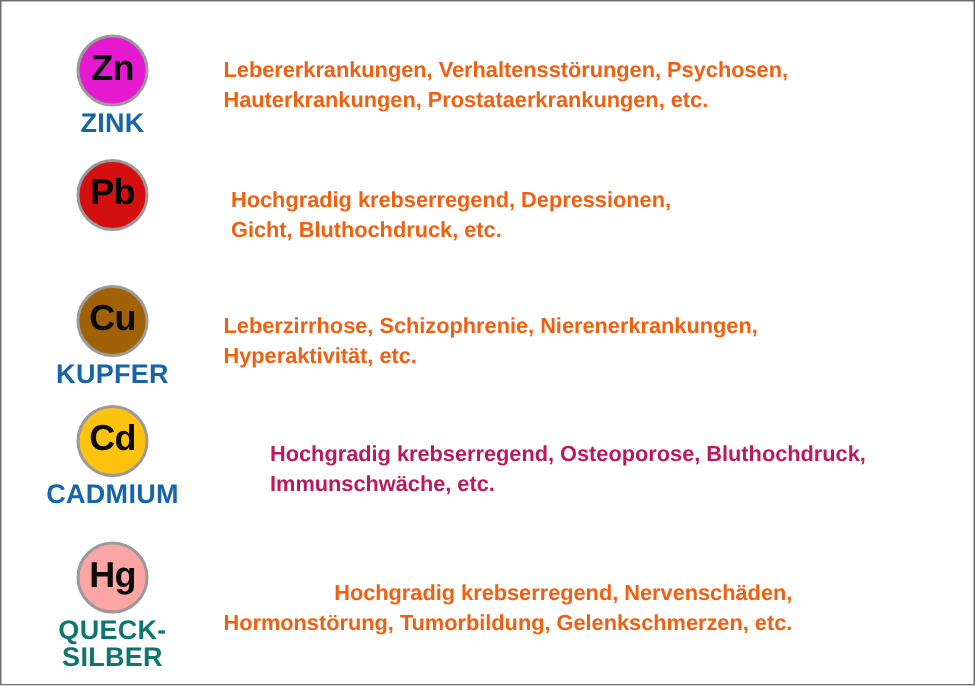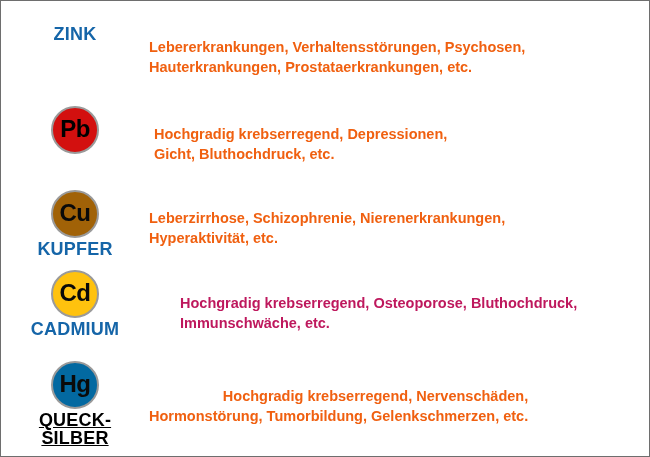--- a/index.html
+++ b/index.html
@@ -72,20 +72,23 @@
     color: #F06010;
     white-space: pre-line;
   }
 </style>
 </head>
 <body>
 
 <div id="canvas" style="width: 650px; height: 457px; background: rgb(255, 255, 255); border-color: rgb(110, 110, 110);">
     <div class="row" style="top: 22px;">
       <div class="badge-col">
+        <div class="disc" style="background: rgb(229, 25, 208); border-color: rgb(154, 154, 154);">
+          <span class="symbol" style="color: rgb(10, 10, 10);">Zn</span>
+        </div>
         <div class="elname" style="color: rgb(21, 101, 168);">ZINK</div>
       </div>
       <div class="effects" style="color: rgb(240, 96, 16); left: 148px; top: 14px;">Lebererkrankungen, Verhaltensstörungen, Psychosen,
 Hauterkrankungen, Prostataerkrankungen, etc.</div>
     </div>
     <div class="row" style="top: 105px;">
       <div class="badge-col">
         <div class="disc" style="background: rgb(211, 16, 15); border-color: rgb(154, 154, 154);">
           <span class="symbol" style="color: #000000;">Pb</span>
         </div>
@@ -108,22 +111,22 @@
         <div class="disc" style="background: rgb(255, 194, 14); border-color: rgb(154, 154, 154);">
           <span class="symbol" style="color: rgb(10, 10, 10);">Cd</span>
         </div>
         <div class="elname" style="color: rgb(21, 101, 168);">CADMIUM</div>
       </div>
       <div class="effects" style="color: #be185d; left: 133px; top: 23px; margin-left: 46px;">Hochgradig krebserregend, Osteoporose, Bluthochdruck,
 Immunschwäche, etc.</div>
     </div>
     <div class="row" style="top: 360px;">
       <div class="badge-col">
-        <div class="disc" style="background: #0369a1; border-color: rgb(154, 154, 154);">
+        <div class="disc" style="background: #fca5a5; border-color: rgb(154, 154, 154);">
           <span class="symbol" style="color: rgb(10, 10, 10);">Hg</span>
         </div>
-        <div class="elname" style="color: #000000; text-decoration: underline;">QUECK-
+        <div class="elname" style="color: #0f766e;">QUECK-
 SILBER</div>
       </div>
       <div class="effects" style="color: rgb(240, 96, 16); left: 148px; top: 25px; text-align: right;">Hochgradig krebserregend, Nervenschäden,
 Hormonstörung, Tumorbildung, Gelenkschmerzen, etc.</div>
     </div>
   </div>
 
 </body></html>

